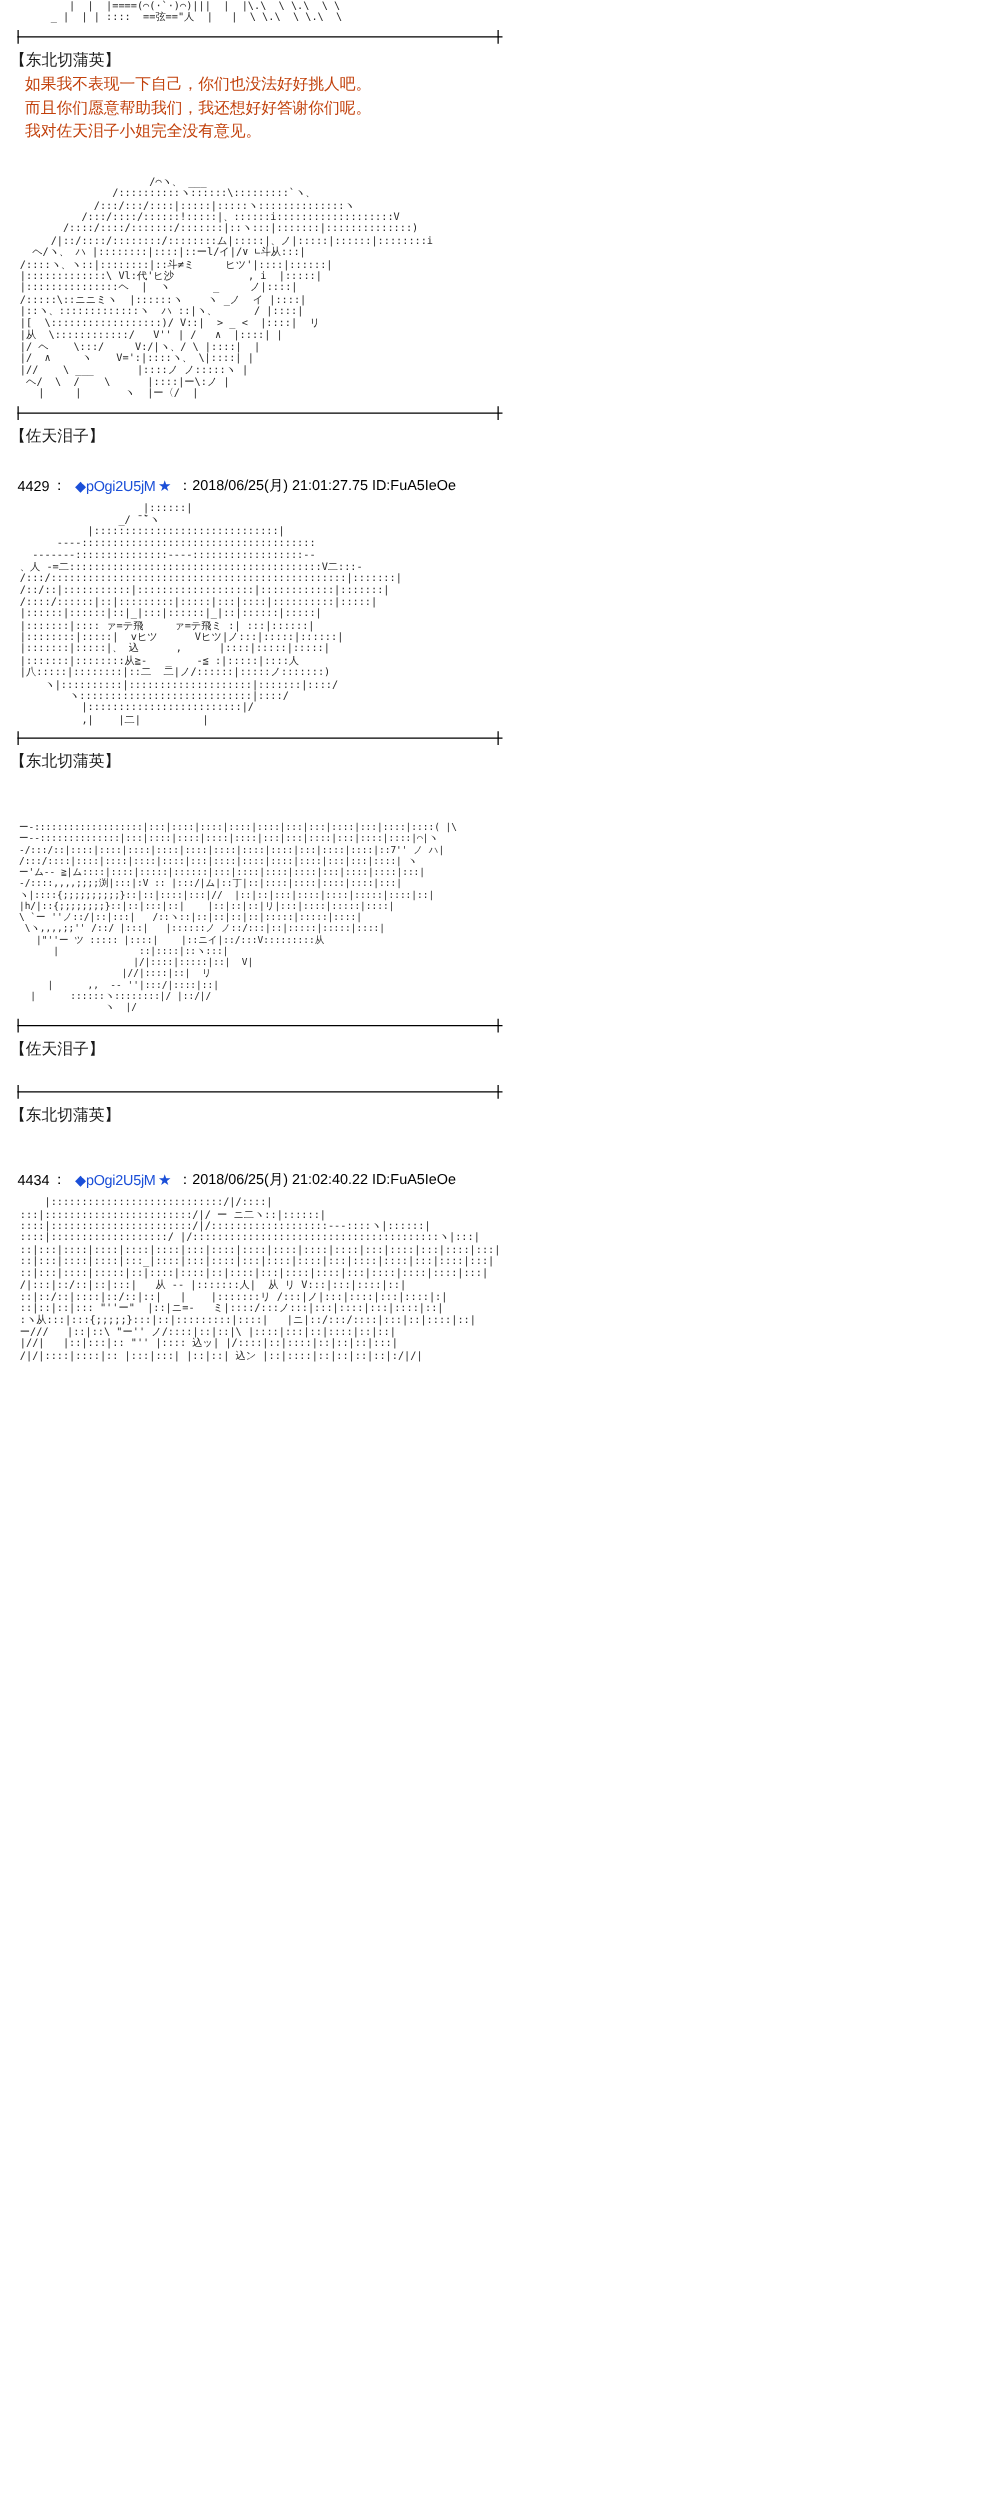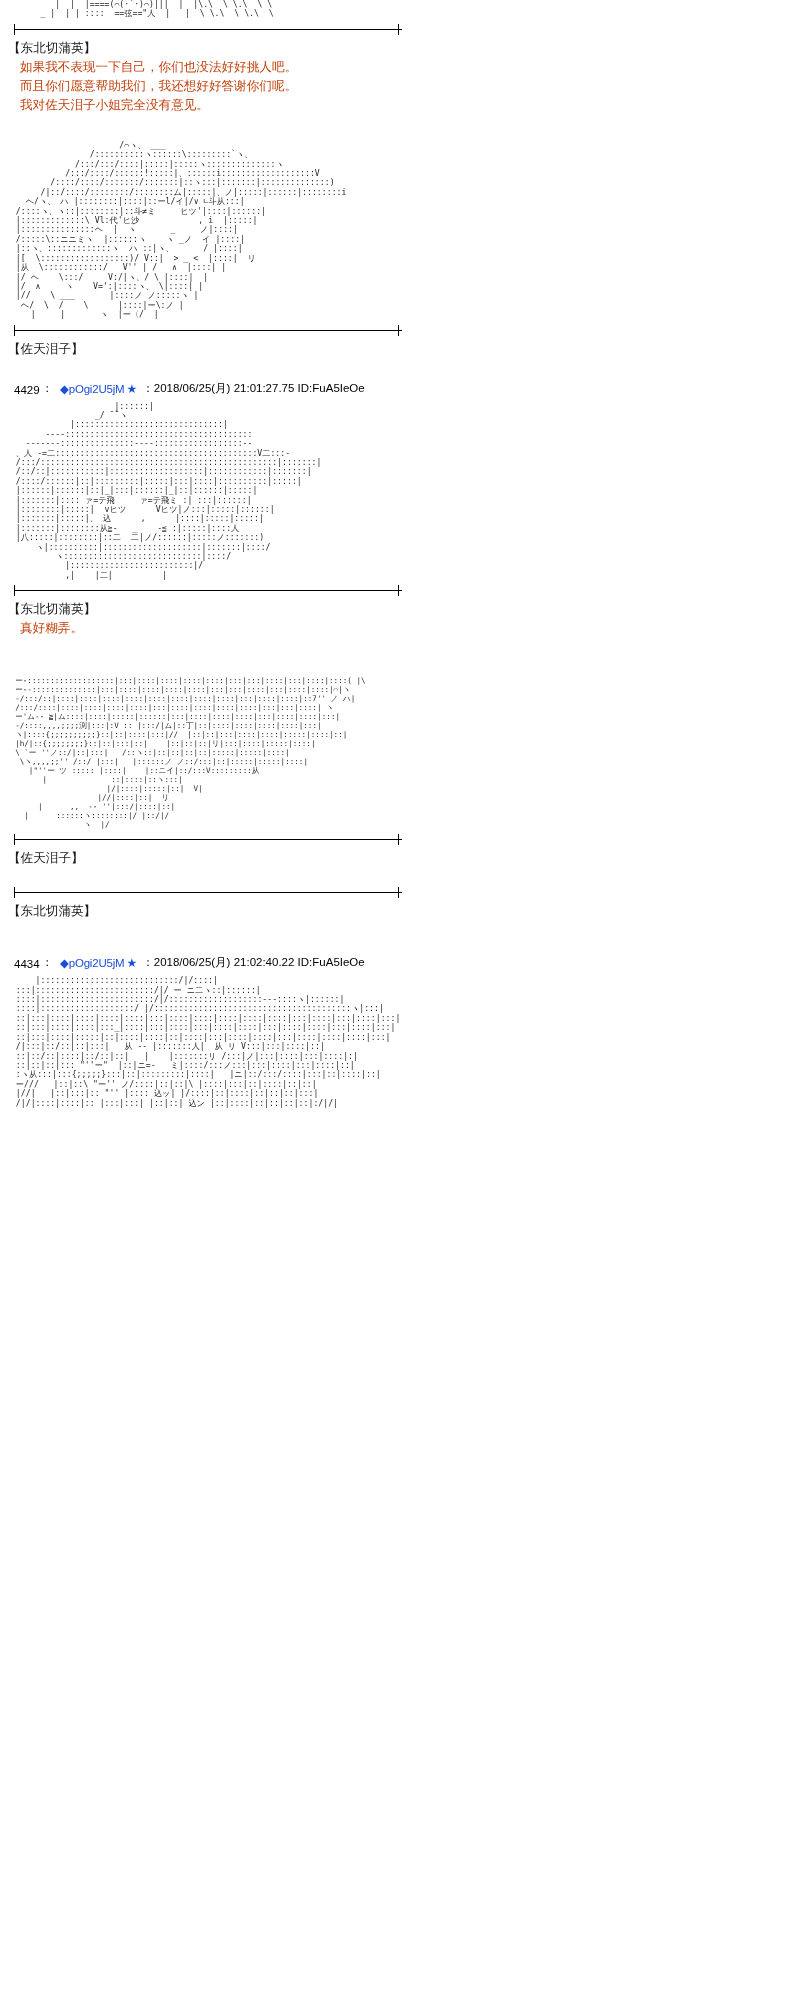--- a/index.html
+++ b/index.html
@@ -195,21 +195,20 @@
             ,|    |二|          |</div>
 
   <div class="sep">
     <div class="tick-l"></div>
     <div class="line"></div>
     <div class="tick-r"></div>
   </div>
 
   <div class="dialog">
     <div class="speaker">【东北切蒲英】</div>
-    <div class="line">真好糊弄。</div>
   </div>
 
   <div class="spacer-lg"></div>
 
   <div class="aa small">  ー-:::::::::::::::::::|:::|::::|::::|::::|::::|:::|:::|::::|:::|::::|::::( |\
   ー--::::::::::::::|:::|::::|::::|::::|::::|:::|:::|::::|:::|::::|::::|⌒|ヽ
   -/:::/::|::::|::::|::::|::::|::::|::::|::::|::::|:::|::::|::::|::7'' ノ ハ|
   /:::/::::|::::|::::|::::|::::|:::|::::|::::|::::|::::|:::|:::|::::| ヽ
   ー'ム-‐ ≧|ム::::|::::|:::::|::::::|:::|::::|::::|::::|:::|::::|::::|:::|
   -/::::,,,,;;;;渕|:::|:V :: |:::/|ム|::丁|::|::::|::::|::::|::::|:::|

